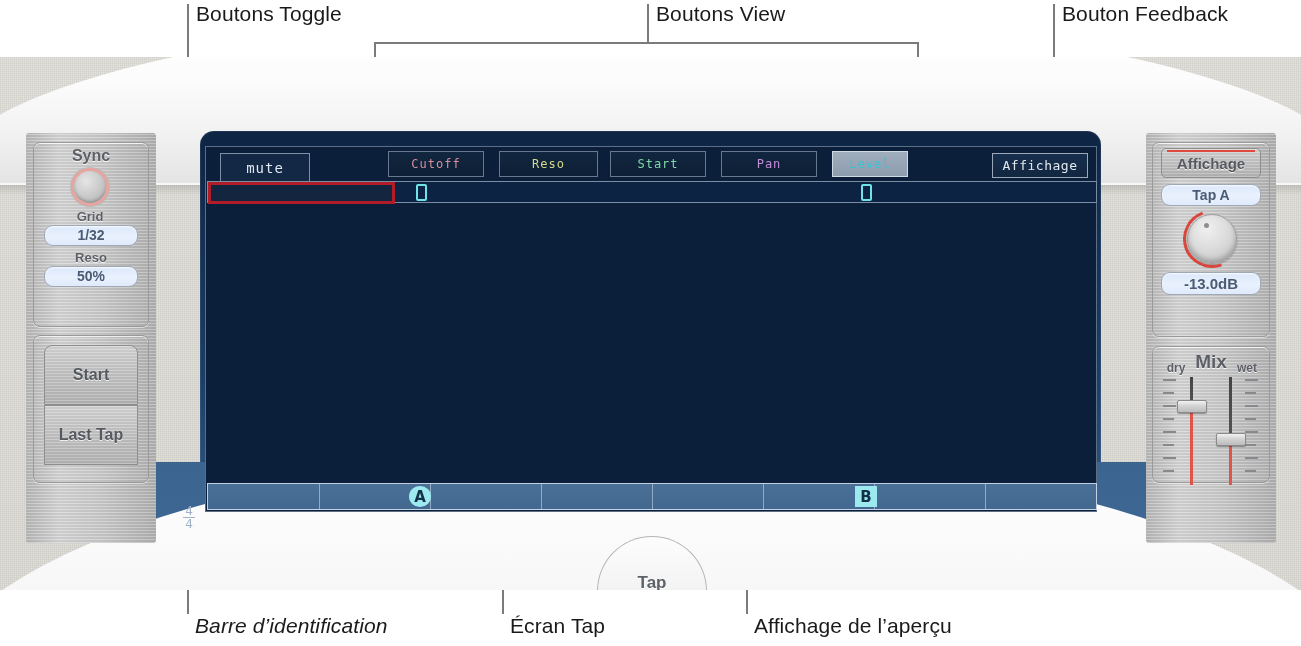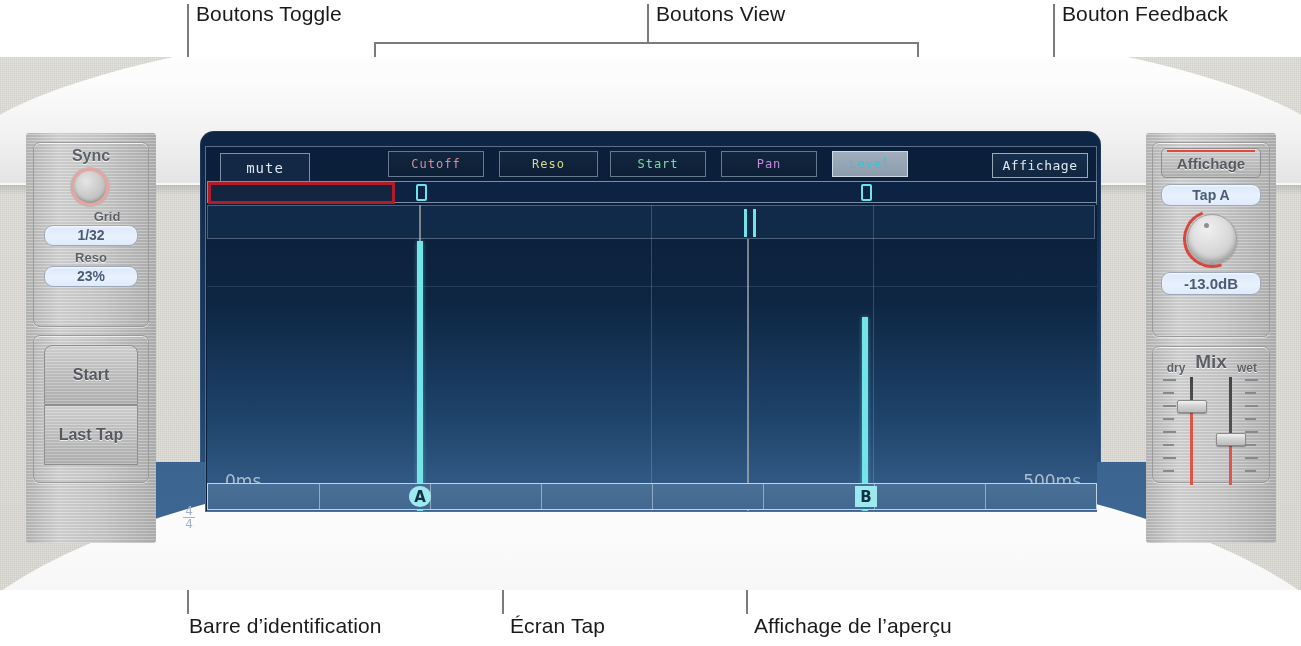--- a/index.html
+++ b/index.html
@@ -350,21 +350,21 @@
 
 <div class="callout-label" style="left:656px; top:2px;">Boutons View</div>
 <div class="leader leader-v" style="left:647px; top:4px; height:38px;"></div>
 <div class="leader leader-h" style="left:374px; top:42px; width:545px;"></div>
 <div class="leader leader-v" style="left:374px; top:42px; height:18px;"></div>
 <div class="leader leader-v" style="left:917px; top:42px; height:18px;"></div>
 
 <div class="callout-label" style="left:1062px; top:2px;">Bouton Feedback</div>
 <div class="leader leader-v" style="left:1053px; top:4px; height:146px;"></div>
 
-<div class="callout-label" style="left:189px; top:614px;">Barre d’identification</div>
+<div class="callout-label" style="left:195px; top:614px;font-style:italic;">Barre d’identification</div>
 <div class="leader leader-v" style="left:187px; top:500px; height:114px;"></div>
 
 <div class="callout-label" style="left:510px; top:614px;">Écran Tap</div>
 <div class="leader leader-v" style="left:502px; top:432px; height:182px;"></div>
 
 <div class="callout-label" style="left:754px; top:614px;">Affichage de l’aperçu</div>
 <div class="leader leader-v" style="left:746px; top:228px; height:386px;"></div>
 
 <div id="plugin">
 
@@ -376,24 +376,24 @@
   <div class="body-blue-wide"></div>
 
   <div class="arc-bottom-dark"></div>
   <div class="arc-bottom"></div>
 
   <div class="metal" style="left:26px; top:76px; width:130px; height:410px;"></div>
 
   <div class="bevel-box" style="left:33px; top:85px; width:116px; height:185px;"></div>
   <div class="panel-lbl" style="left:33px; top:90px; width:116px; font-size:16px;">Sync</div>
   <div class="knob-sync" style="left:74px; top:114px; width:32px; height:32px;"></div>
-  <div class="panel-lbl" style="left:49px; top:152px; width:116px; font-size:13px;">Grid</div>
+  <div class="panel-lbl" style="left:32px; top:152px; width:116px; font-size:13px;">Grid</div>
   <div class="lcd" style="left:44px; top:168px; width:94px; height:21px; line-height:19px; font-size:14px;">1/32</div>
   <div class="panel-lbl" style="left:33px; top:193px; width:116px; font-size:13px;">Reso</div>
-  <div class="lcd" style="left:44px; top:209px; width:94px; height:21px; line-height:19px; font-size:14px;">23%</div>
+  <div class="lcd" style="left:44px; top:209px; width:94px; height:21px; line-height:19px; font-size:14px;">50%</div>
 
   <div class="bevel-box" style="left:33px; top:278px; width:116px; height:148px;"></div>
   <div class="pushbtn" style="left:44px; top:288px; width:94px; height:60px; border-radius:8px 8px 0 0; font-size:16px;">Start</div>
   <div class="pushbtn" style="left:44px; top:348px; width:94px; height:60px; font-size:16px;">Last Tap</div>
 
   <div class="metal" style="left:1146px; top:76px; width:130px; height:410px;"></div>
 
   <div class="bevel-box" style="left:1152px; top:85px; width:118px; height:195px;"></div>
   <div class="pushbtn" style="left:1161px; top:91px; width:100px; height:30px; border-radius:5px; font-size:15px;">Affichage</div>
   <div style="position:absolute; left:1167px; top:93px; width:88px; height:2px; background:#e04a3c;"></div>
@@ -448,54 +448,36 @@
     <div class="vbtn on" style="left:626px; width:76px; color:#2ec8d8;">Level</div>
 
     <div class="autozoom">Affichage</div>
 
     <div class="mute-bar">
       <div class="mute-red"></div>
       <div class="mute-handle" style="left:208px;"></div>
       <div class="mute-handle" style="left:653px;"></div>
     </div>
 
-    <div class="tapscreen">
-
-      <div class="preview" style="left:0; top:0; width:888px; height:34px; position:absolute;">
-        <div class="prev-tick" style="left:536px;"></div>
-        <div class="prev-tick" style="left:545px;"></div>
-      </div>
-
-      <div class="gridh" style="top:81px;"></div>
-
-      <div class="gridv" style="left:444px;"></div>
-      <div class="gridv" style="left:666px;"></div>
-
-      <div class="tapstem" style="left:212px; top:0; height:306px;"></div>
-      <div class="tapstem" style="left:540px; top:34px; height:272px;"></div>
-
-      <div class="tapline" style="left:210px; top:36px; height:270px;"></div>
-      <div class="tapline" style="left:655px; top:112px; height:194px;"></div>
-
-      <div class="ms-label" style="left:18px; top:266px;">0ms</div>
-      <div class="ms-label" style="right:16px; top:266px;">500ms</div>
-    </div>
 
     <div class="idbar">
       <div class="idseg" style="left:111px;"></div>
       <div class="idseg" style="left:222px;"></div>
       <div class="idseg" style="left:333px;"></div>
       <div class="idseg" style="left:444px;"></div>
       <div class="idseg" style="left:555px;"></div>
       <div class="idseg" style="left:666px;"></div>
       <div class="idseg" style="left:777px;"></div>
       <div class="id-marker round" style="left:201px;">A</div>
       <div class="id-marker" style="left:647px;">B</div>
     </div>
   </div>
 
   <div class="timesig">
     <div>4</div>
     <div class="den">4</div>
   </div>
 
+  <div class="tapknob">
+    <span>Tap</span>
+  </div>
 
 </div>
 
 </body></html>

